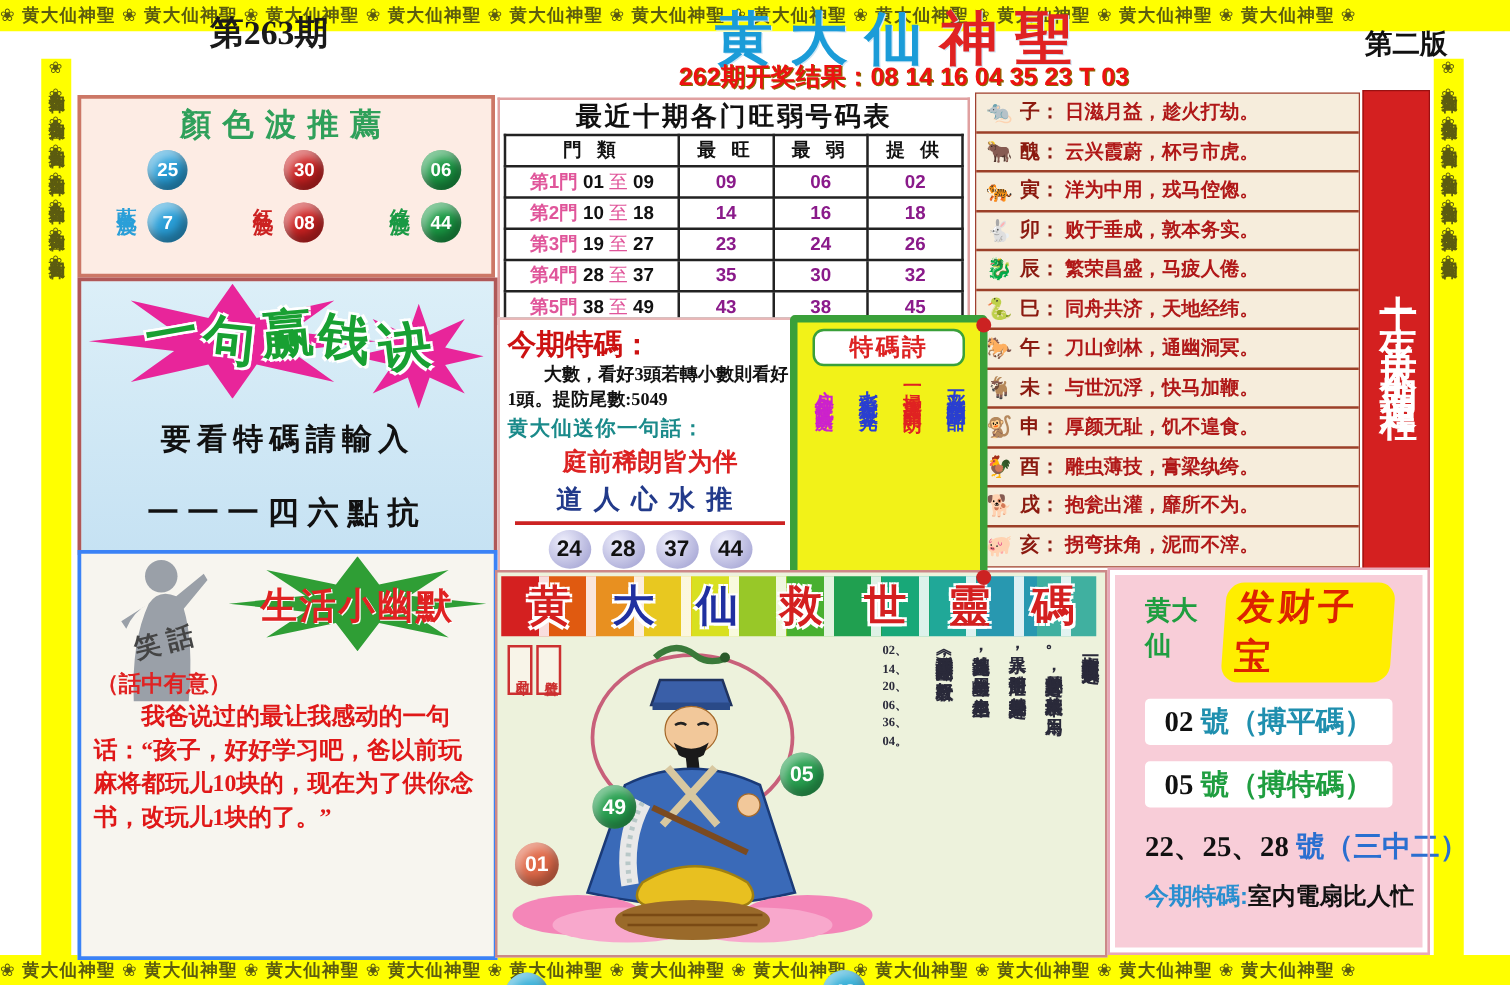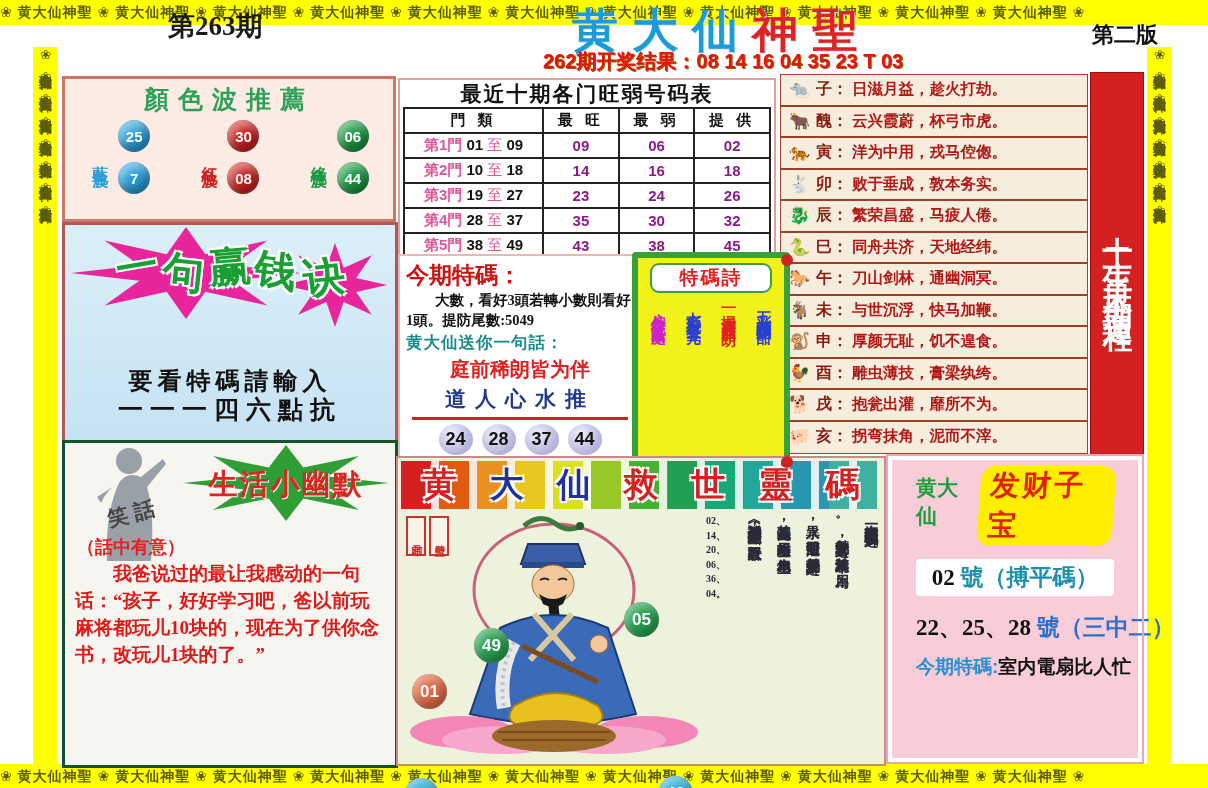--- a/index.html
+++ b/index.html
@@ -71,21 +71,21 @@
   .wt-title{position:absolute;left:0;top:14px;width:330px;text-align:center;z-index:2;}
   .wt-title span{display:inline-block;font-size:42px;font-weight:900;color:#18a032;
         font-family:"Liberation Serif","DejaVu Serif",serif;
         text-shadow:2px 2px 0 #fff,-2px -2px 0 #fff,2px -2px 0 #fff,-2px 2px 0 #fff;}
   .wt-title span:nth-child(1){transform:rotate(-10deg);}
   .wt-title span:nth-child(2){transform:rotate(6deg) translateY(6px);}
   .wt-title span:nth-child(3){transform:rotate(-5deg);}
   .wt-title span:nth-child(4){transform:rotate(7deg) translateY(4px);}
   .wt-title span:nth-child(5){transform:rotate(-7deg) translateY(10px);}
   .wt-line1{position:absolute;left:0;top:110px;width:330px;text-align:center;font-size:24px;font-weight:900;
-            color:#111;letter-spacing:5px;font-family:"Liberation Serif","DejaVu Serif",serif;margin-top:30px;}
+            color:#111;letter-spacing:5px;font-family:"Liberation Serif","DejaVu Serif",serif;}
   .wt-line2{position:absolute;left:0;top:168px;width:330px;text-align:center;font-size:25px;font-weight:900;
             color:#111;letter-spacing:7px;font-family:"Liberation Serif","DejaVu Serif",serif;}
 
   
   .box-special{left:398px;top:254px;width:228px;height:202px;background:#fff;border:2px solid #e8b8b8;padding:4px 6px;}
   .sp-title{color:#cc1111;font-size:23px;font-weight:900;font-family:"Liberation Serif","DejaVu Serif",serif;}
   .sp-body{color:#111;font-size:14.5px;font-weight:bold;line-height:1.35;text-indent:2em;
            font-family:"Liberation Serif","DejaVu Serif",serif;}
   .sp-gift{color:#1a8a8a;font-size:16.5px;font-weight:900;letter-spacing:1px;margin-top:2px;
            font-family:"Liberation Serif","DejaVu Serif",serif;}
@@ -101,21 +101,21 @@
   .box-poem{left:632px;top:252px;width:146px;height:206px;background:#f2f218;border:6px solid #3aa03a;border-radius:4px;}
   .poem-dot{position:absolute;width:12px;height:12px;border-radius:50%;background:#cc2222;right:-9px;z-index:3;}
   .pd-top{top:-4px;} .pd-bot{bottom:-4px;}
   .poem-title{background:#fff;border:2px solid #3aa03a;border-radius:9px;margin:5px 12px 2px 12px;text-align:center;
               color:#dd2222;font-weight:900;font-size:19px;letter-spacing:2px;
               font-family:"Liberation Serif","DejaVu Serif",serif;}
   .poem-cols{display:flex;flex-direction:row-reverse;justify-content:space-between;padding:5px 12px 0 12px;height:150px;}
   .poem-col{writing-mode:vertical-rl;font-size:15px;font-weight:bold;letter-spacing:3px;line-height:1.1;}
 
   
-  .box-humor{left:62px;top:440px;width:330px;height:322px;background:#f7f5ef;border:3px solid #14532d;}
+  .box-humor{left:62px;top:440px;width:330px;height:322px;background:#f7f5ef;border:3px solid #3b82f6;}
   .hum-star{position:absolute;left:118px;top:2px;width:206px;height:76px;background:#2f9e35;
         clip-path:polygon(100% 50%,70.3% 58.4%,85.4% 85.4%,58.4% 70.3%,50% 100%,41.6% 70.3%,14.6% 85.4%,29.7% 58.4%,0% 50%,29.7% 41.6%,14.6% 14.6%,41.6% 29.7%,50% 0%,58.4% 29.7%,85.4% 14.6%,70.3% 41.6%);}
   .hum-title{position:absolute;left:118px;top:22px;width:206px;text-align:center;color:#e02222;font-size:29px;
              font-weight:900;letter-spacing:2px;z-index:2;font-family:"Liberation Serif","DejaVu Serif",serif;
              text-shadow:1px 1px 0 #fff;}
   .hum-callig{position:absolute;left:42px;top:56px;font-size:21px;color:#444;transform:rotate(-14deg);
               font-family:"Liberation Serif","DejaVu Serif",serif;font-weight:bold;letter-spacing:6px;}
   .hum-sub{position:absolute;left:12px;top:92px;color:#e02222;font-size:18px;font-weight:bold;}
   .hum-body{position:absolute;left:10px;top:118px;width:308px;color:#e01818;font-size:19px;font-weight:bold;
             line-height:1.42;text-indent:2em;font-family:"Liberation Serif","DejaVu Serif",serif;}
@@ -435,20 +435,23 @@
   </div>
 
   <div class="abs box-fortune">
     <div class="ft-head">
       <span class="ft-brand">黄大仙</span>
       <span class="ft-title">发财子宝</span>
     </div>
     <div class="ft-row">
       <span class="n">02</span><span style="color: rgb(31, 143, 174);"> 號（搏平碼）</span>
     </div>
+    <div class="ft-row">
+      <span class="n">05</span><span style="color: rgb(31, 158, 64);"> 號（搏特碼）</span>
+    </div>
     <div class="ft-row ft-row4">
       <span class="n">22、25、28</span><span style="color: rgb(42, 111, 208);"> 號（三中二）</span>
     </div>
     <div class="ft-footer">
       <span class="lab">今期特碼:</span><span class="txt">室内電扇比人忙</span>
     </div>
   </div>
 
 </div>
 

